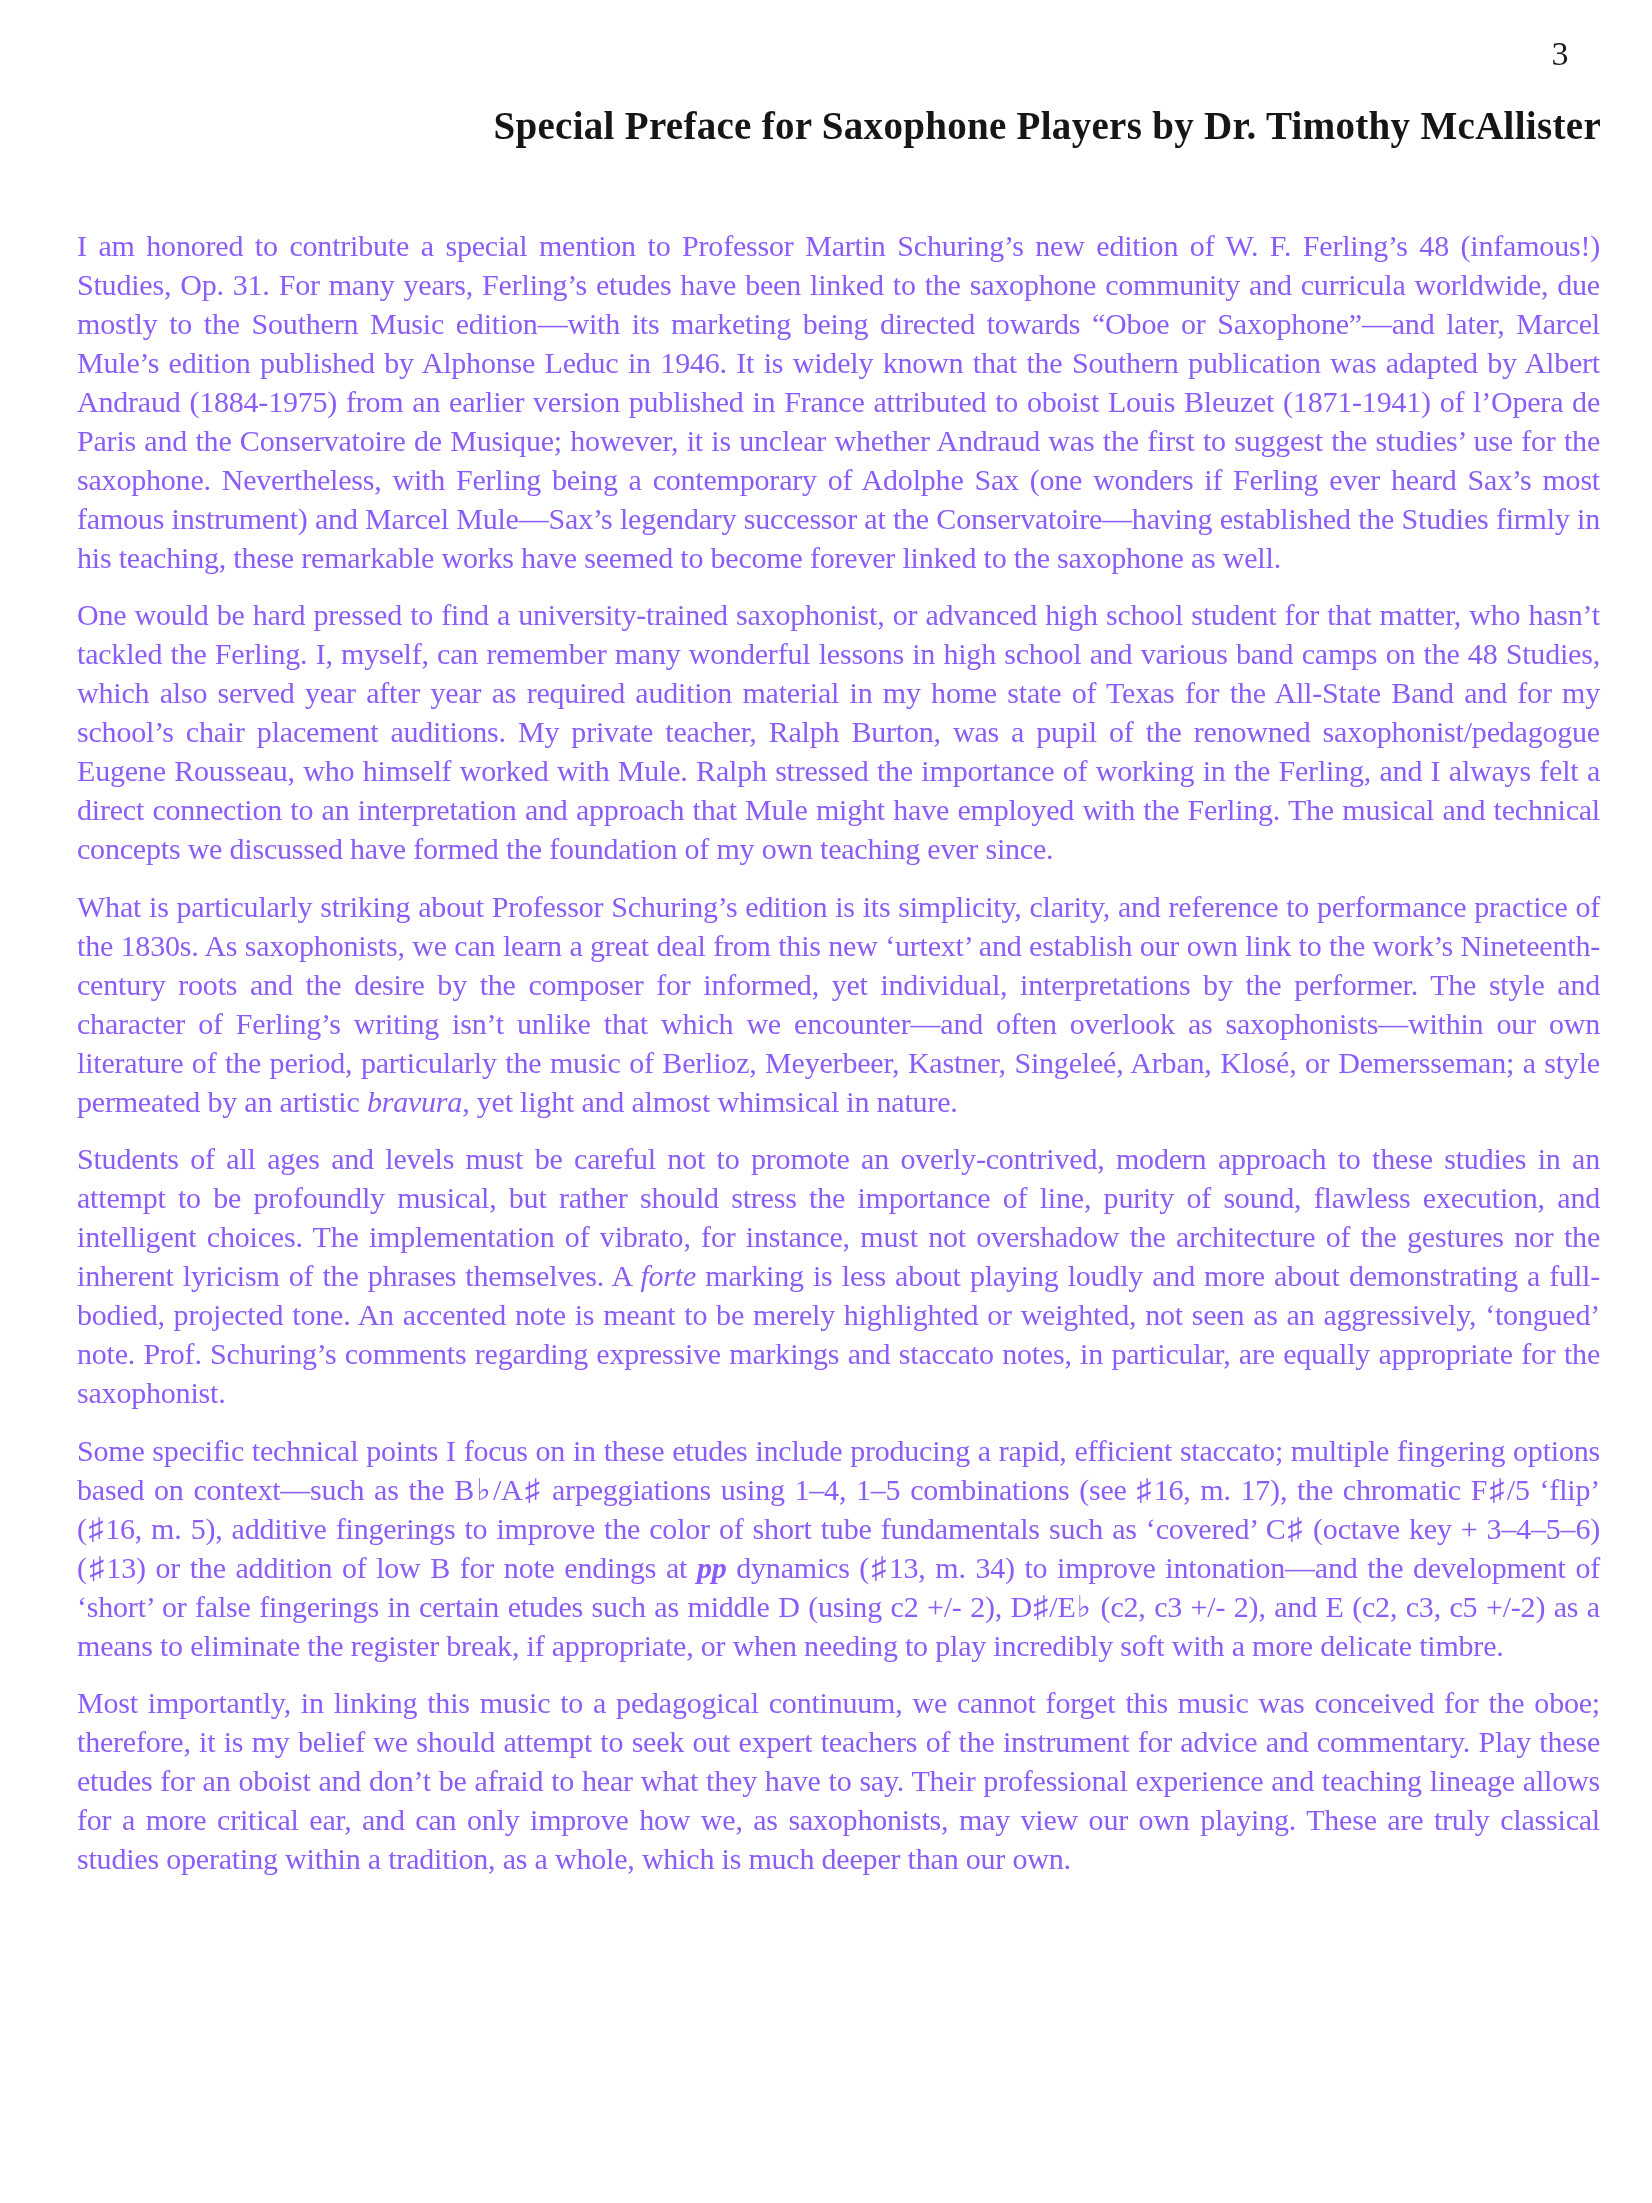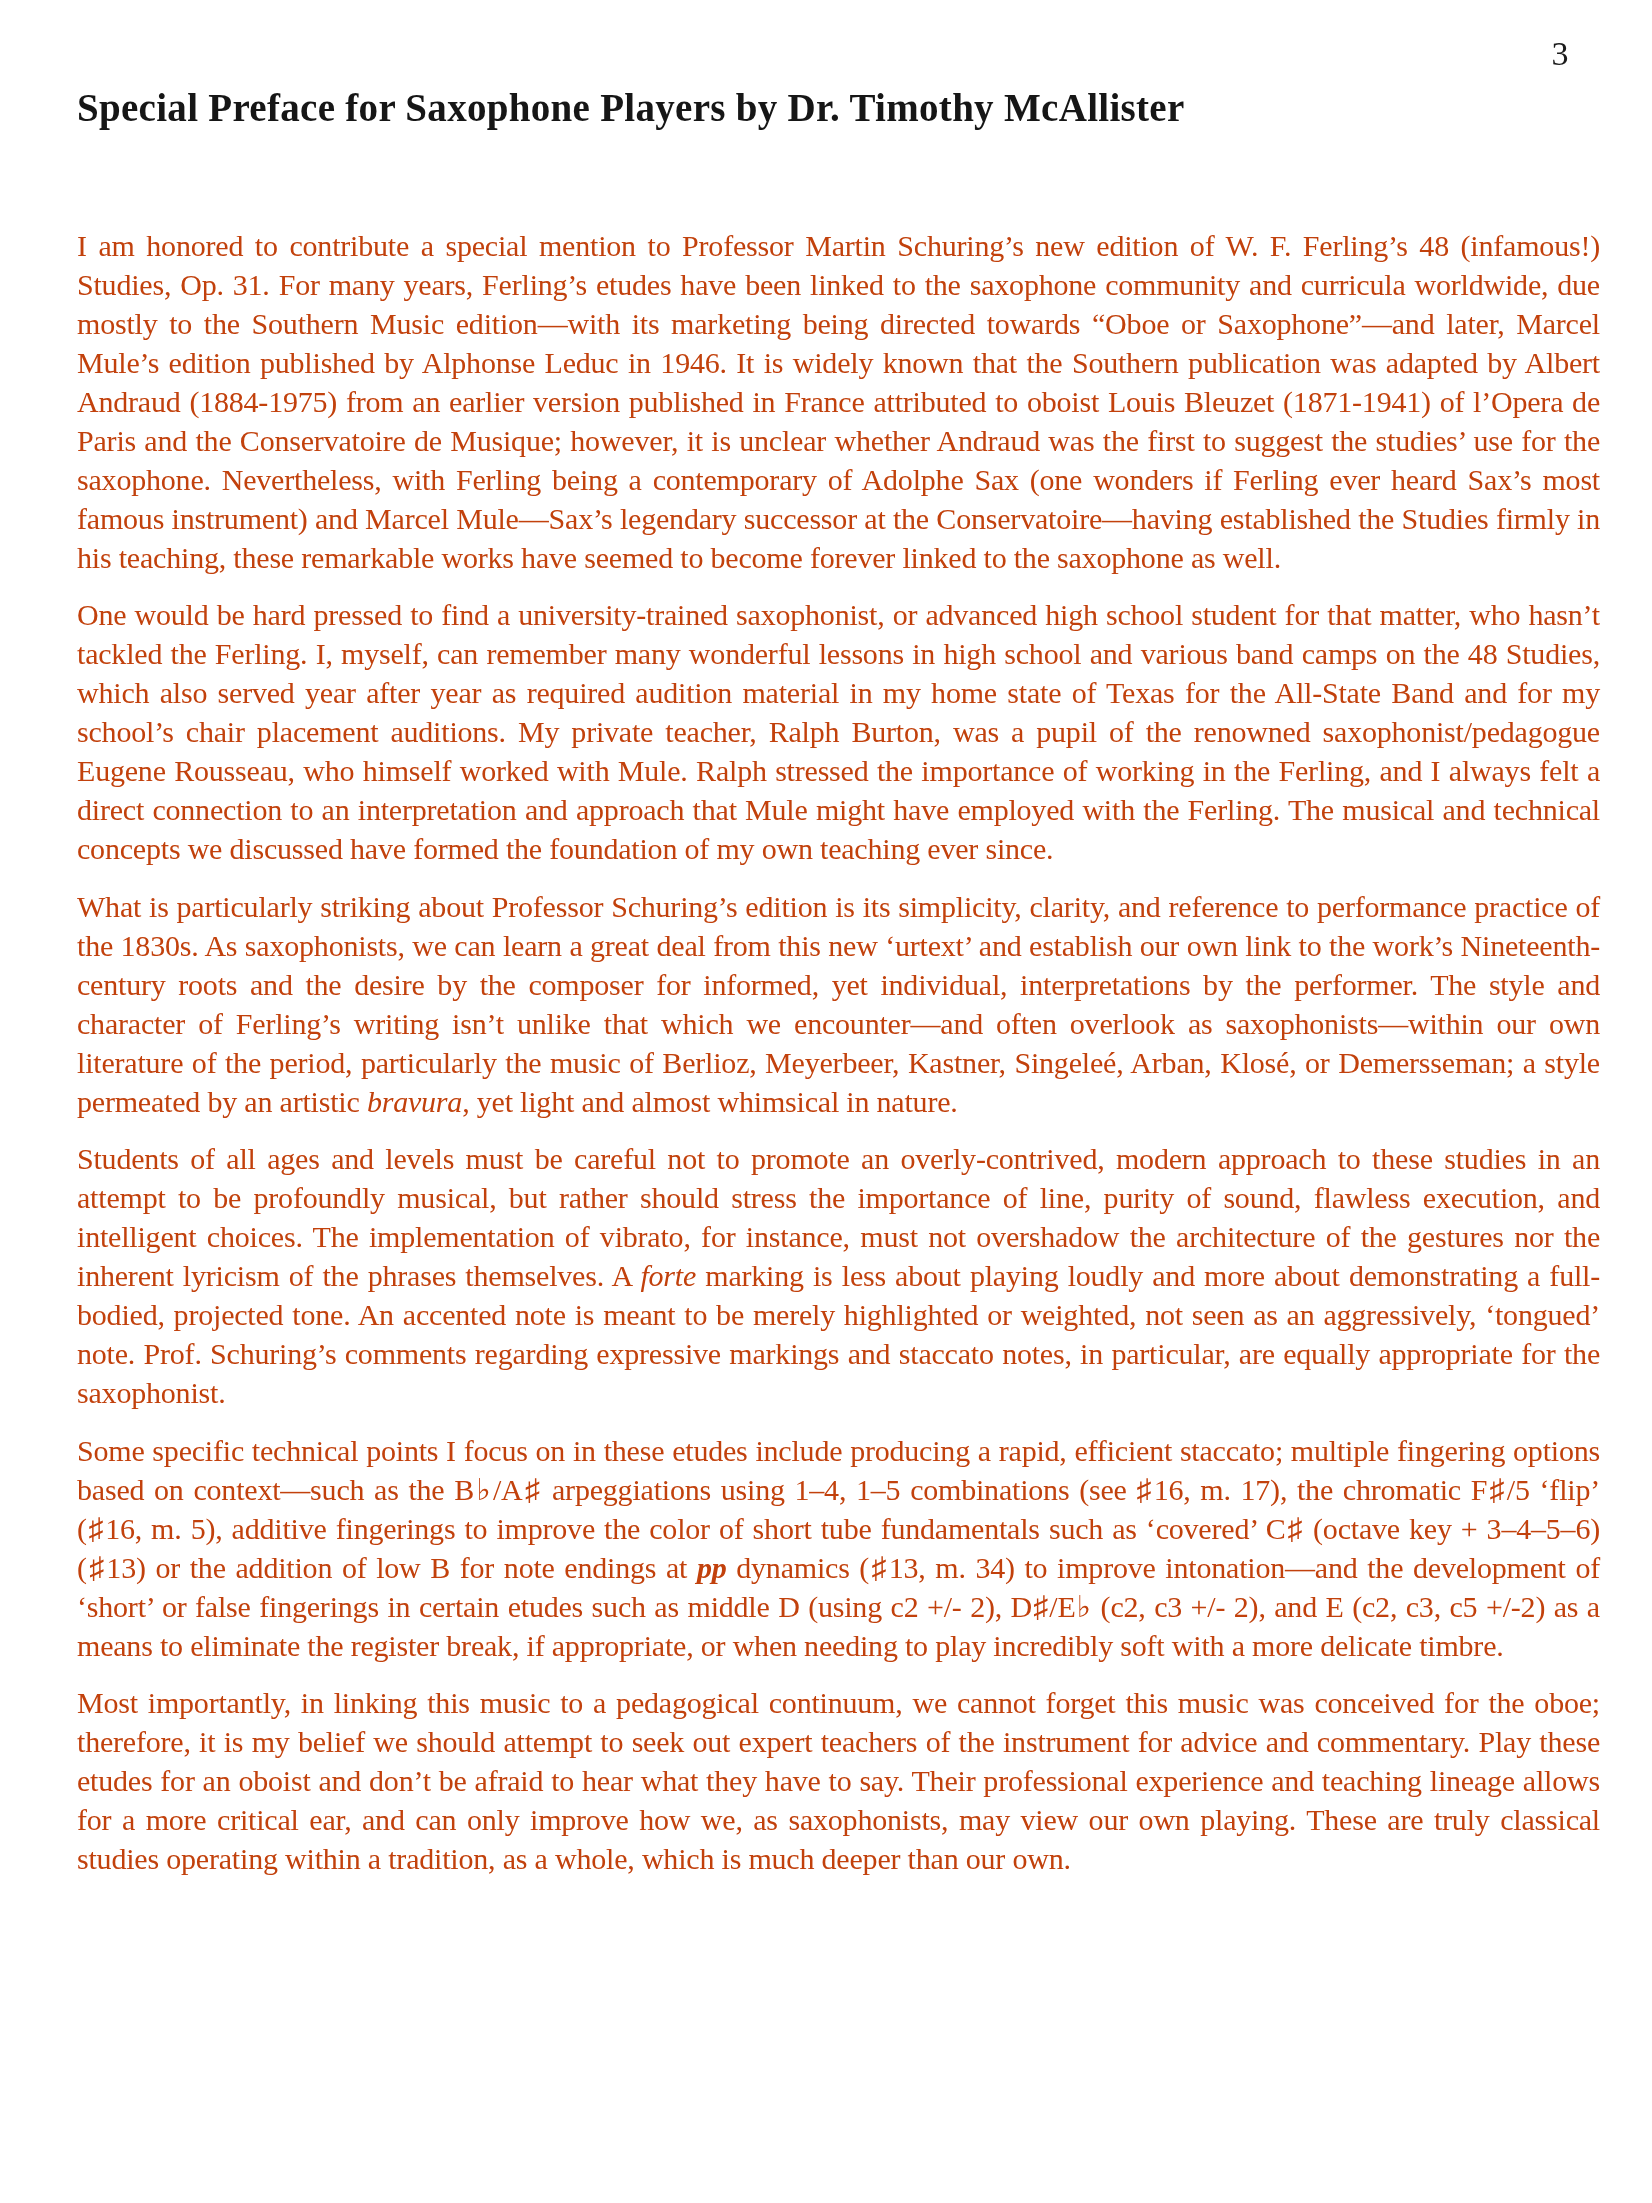--- a/index.html
+++ b/index.html
@@ -18,43 +18,43 @@
   }
   .page-number {
     position: absolute;
     top: 35px;
     right: 84px;
     font-size: 34px;
     letter-spacing: 0.5px;
   }
   .page-title {
     position: absolute;
-    top: 85px;
+    top: 103px;
     left: 77px;
     width: 1524px;
     margin: 0;
-    text-align: left;
+    text-align: right;
     font-size: 39px;
     font-weight: 700;
     letter-spacing: 0.3px;
     color: #161616;
   }
   .content {
     position: absolute;
     top: 226px;
     left: 77px;
     width: 1523px;
   }
   .content p {
     margin: 0 0 18.4px 0;
     font-size: 30px;
     line-height: 39px;
     text-align: justify;
     letter-spacing: -0.2px;
-    color: #c2410c;
+    color: #8b5cf6;
   }
   .content p em {
   }
   .content p .bi {
     font-style: italic;
     font-weight: 700;
   }
 </style>
 </head>
 <body>

